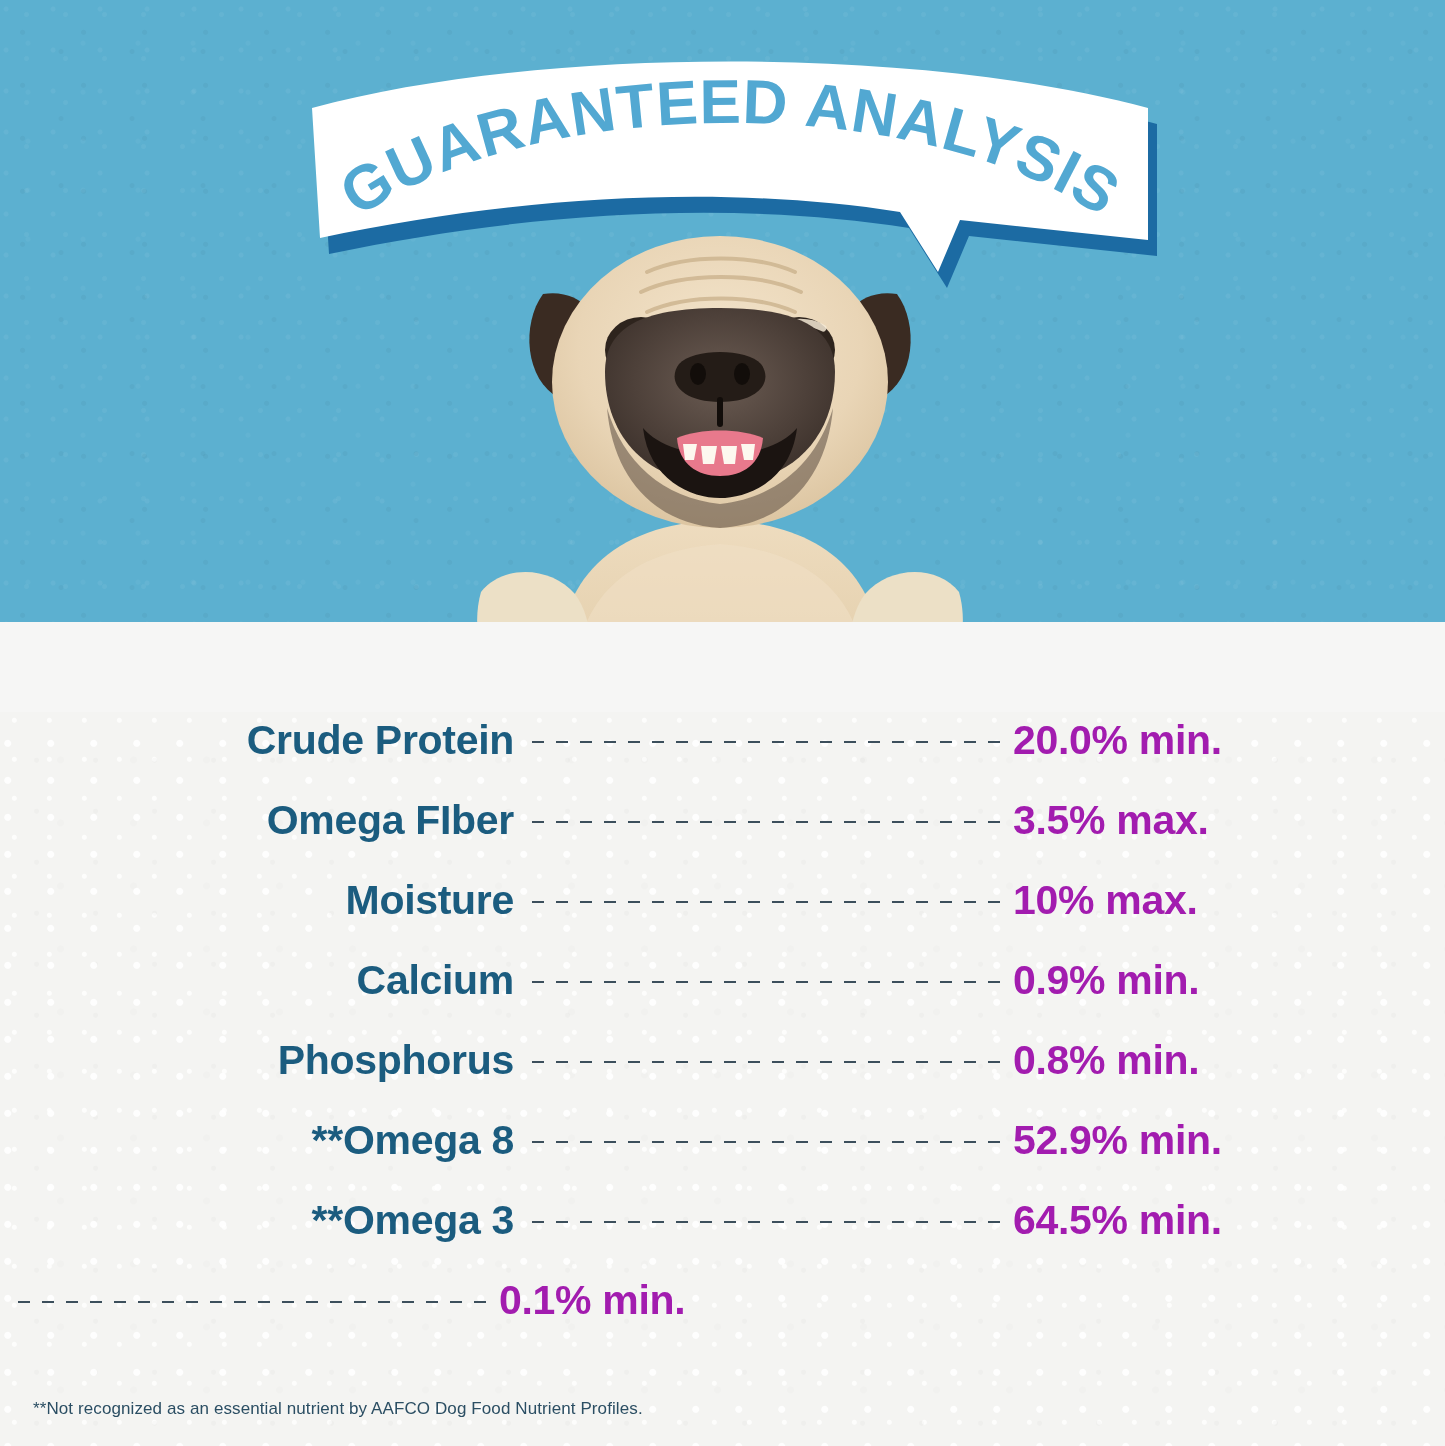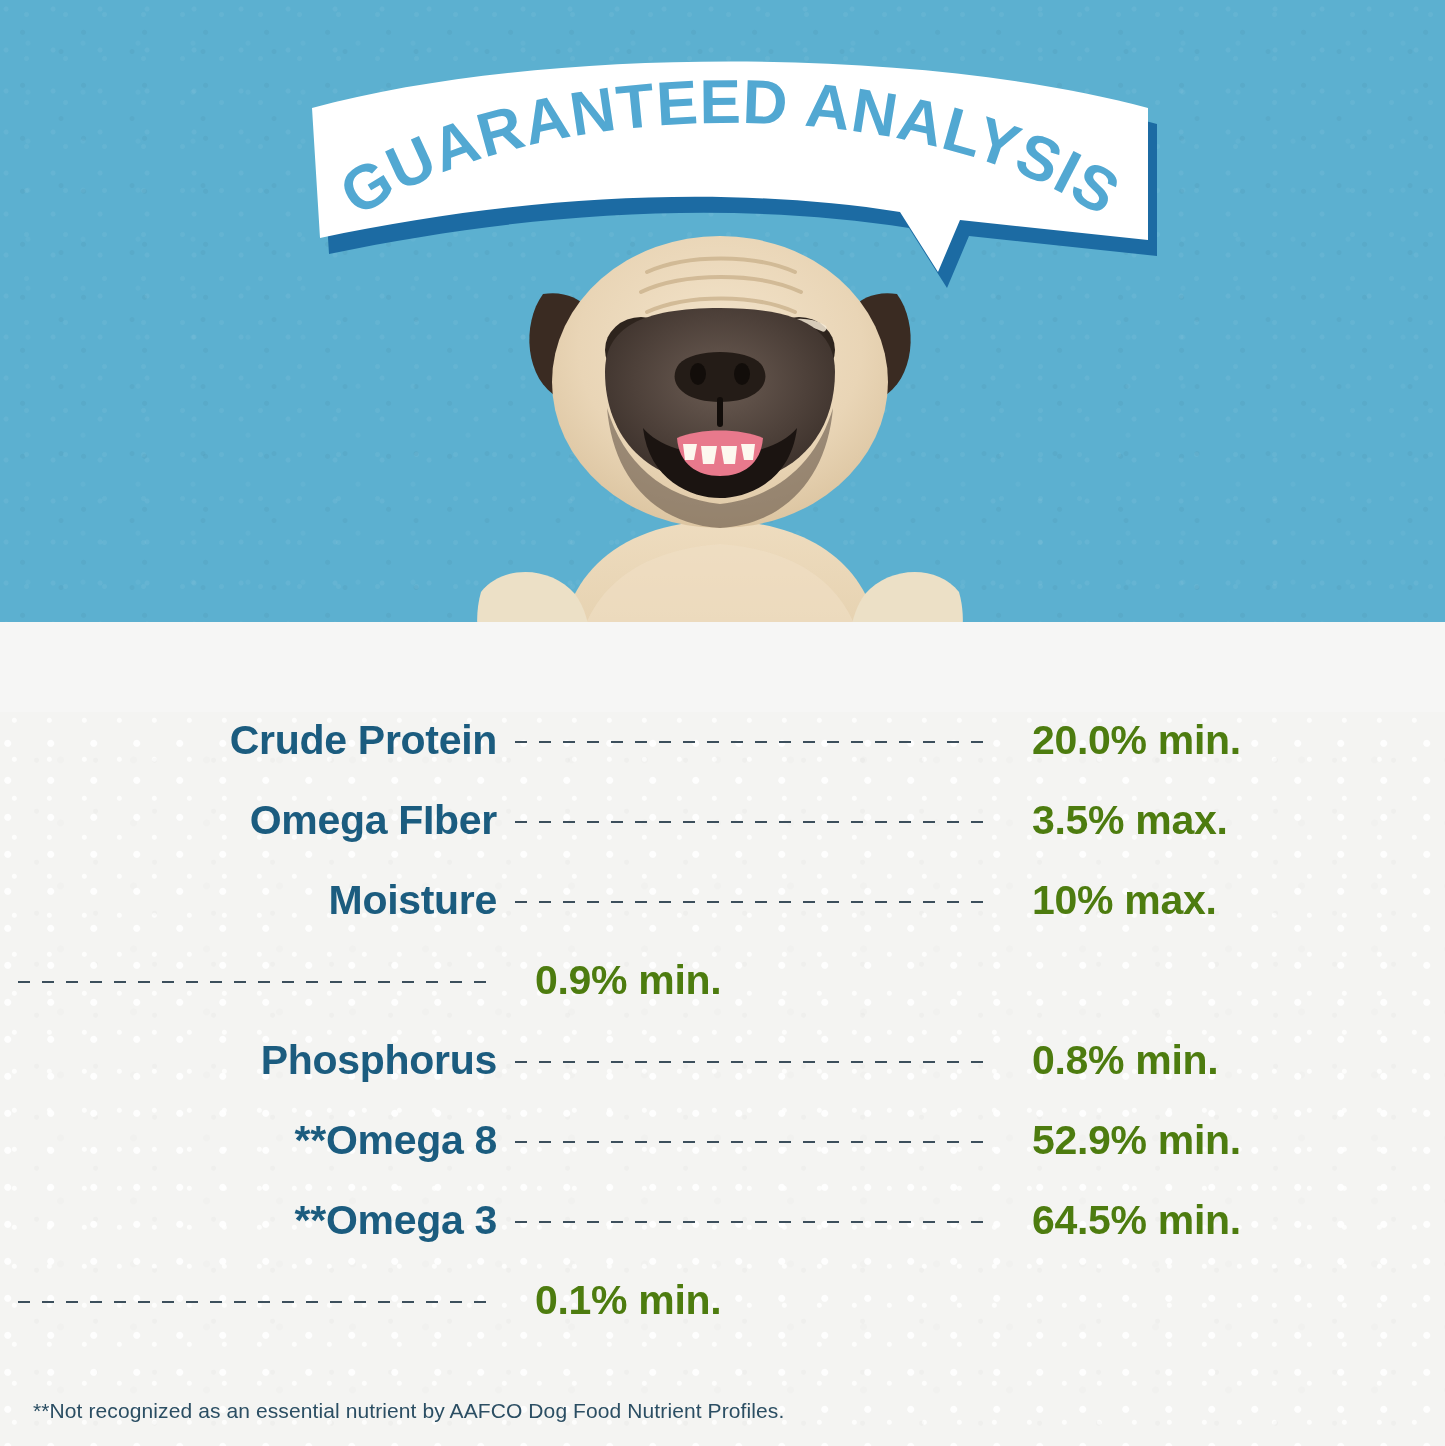--- a/index.html
+++ b/index.html
@@ -101,47 +101,47 @@
   }
   .label {
     width: 497px;
     text-align: right;
     font-family: "Liberation Sans", sans-serif;
     font-size: 41px;
     font-weight: bold;
     color: #1b5c7f;
     letter-spacing: -0.3px;
     white-space: nowrap;
+    padding-left: 17px;
   }
   .leader {
     flex: 0 0 468px;
     height: 3px;
     margin: 4px 13px 0 18px;
     background-image: linear-gradient(to right, #3c4f5c 0 12px, transparent 12px 24px);
     background-size: 24px 2px;
     background-repeat: repeat-x;
     background-position: 0 center;
   }
   .value {
     font-family: "Liberation Sans", sans-serif;
     font-size: 41px;
     font-weight: bold;
-    color: #4d7c0f;
+    color: #a21caf;
     letter-spacing: -0.3px;
     white-space: nowrap;
-    margin-left: 36px;
   }
 
   
   .footnote {
     position: absolute;
     left: 33px;
     top: 1399px;
     font-family: "Liberation Sans", sans-serif;
-    font-size: 21px;
+    font-size: 17px;
     font-weight: normal;
     color: #2b4e63;
     letter-spacing: 0.1px;
     white-space: nowrap;
   }
 </style>
 </head>
 <body>
 
 <div id="page">
@@ -295,20 +295,21 @@
       <span class="value">3.5% max.</span>
     </div>
 
     <div class="row">
       <span class="label">Moisture</span>
       <span class="leader"></span>
       <span class="value">10% max.</span>
     </div>
 
     <div class="row">
+      <span class="label">Calcium</span>
       <span class="leader"></span>
       <span class="value">0.9% min.</span>
     </div>
 
     <div class="row">
       <span class="label">Phosphorus</span>
       <span class="leader"></span>
       <span class="value">0.8% min.</span>
     </div>
 

